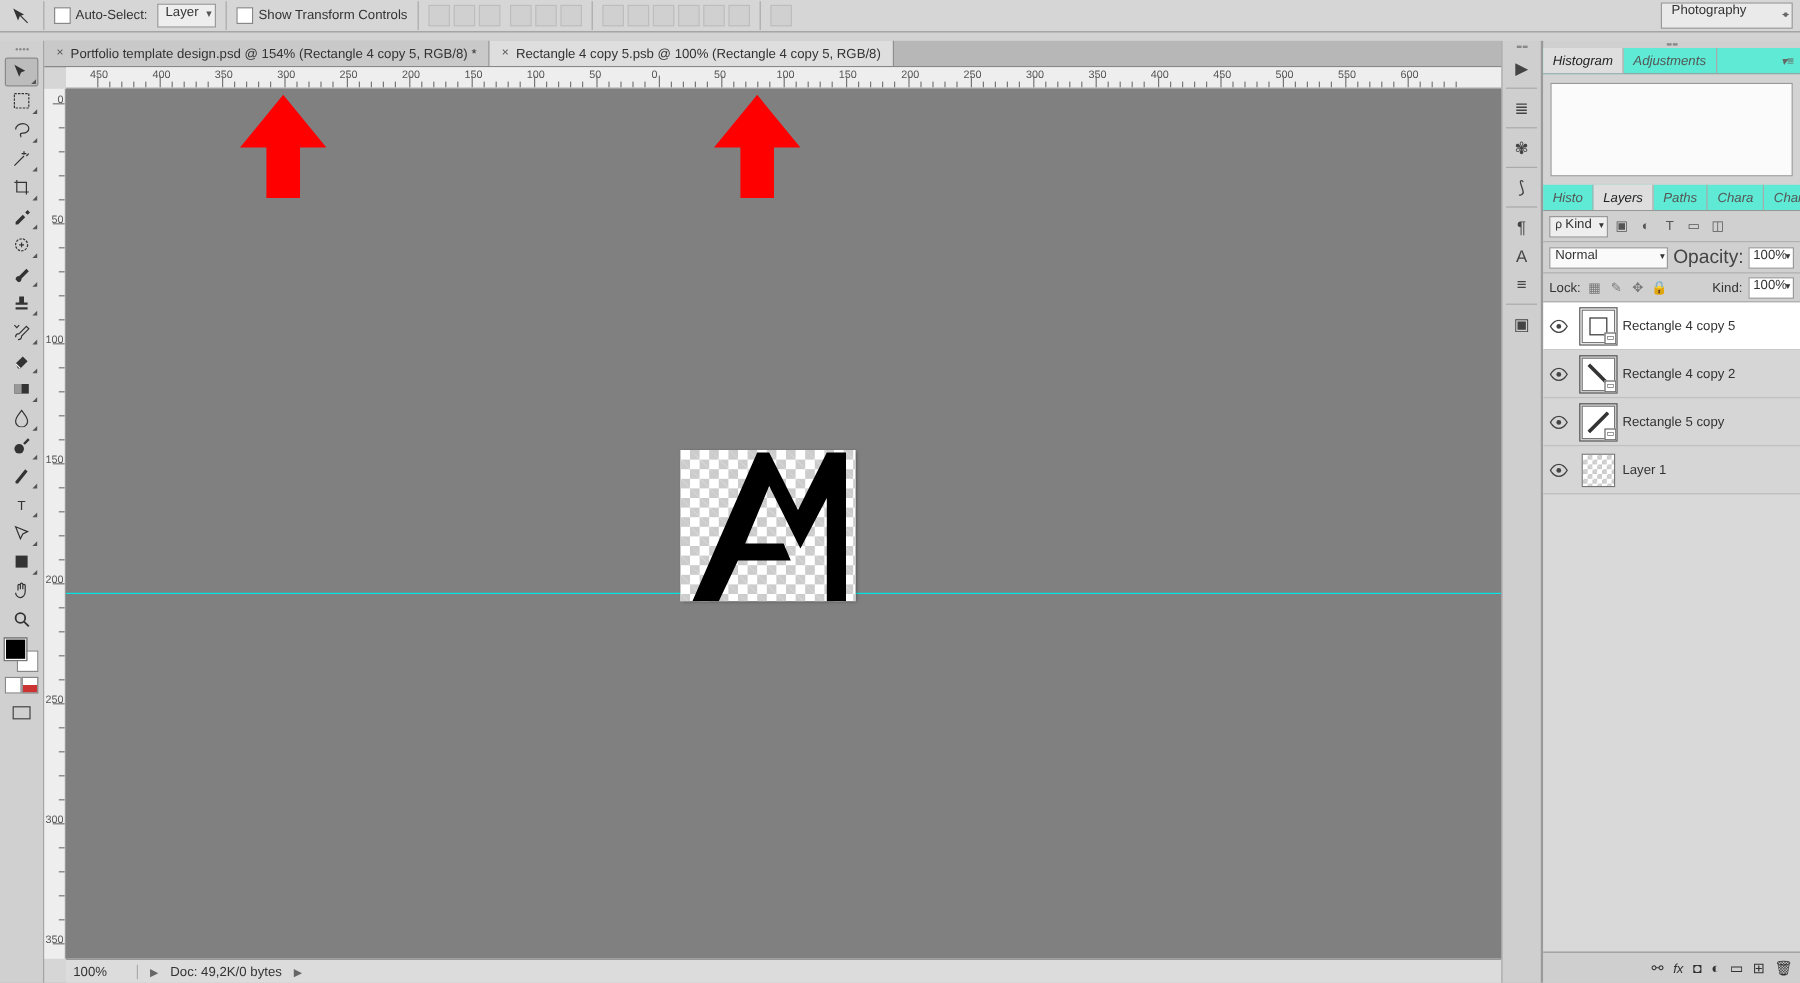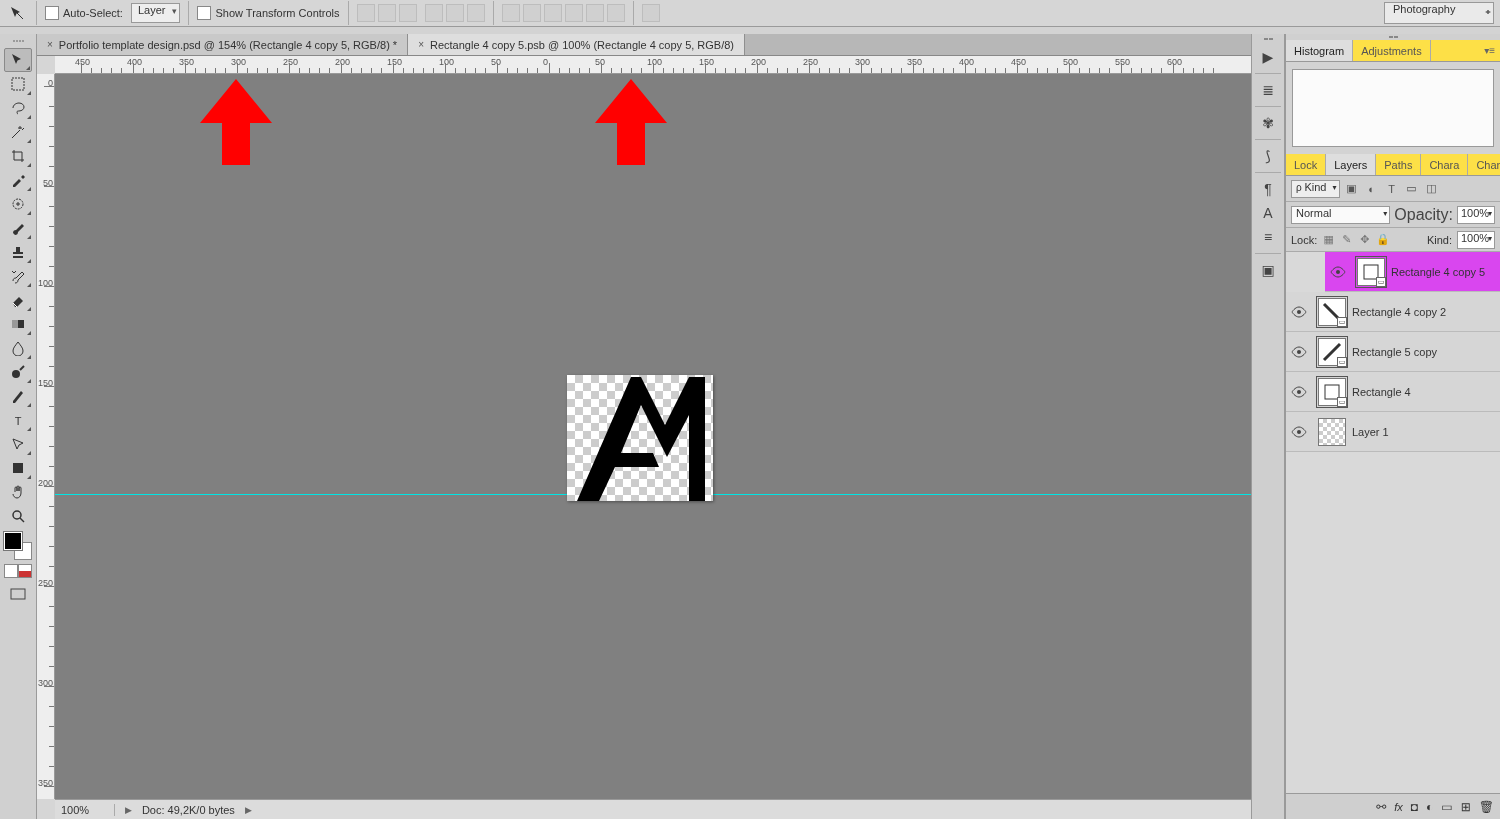--- a/index.html
+++ b/index.html
@@ -56,41 +56,41 @@
 .status .zoom{width:54px;border-right:1px solid #aaa;padding-right:6px;}
 .status .tri{font-size:9px;color:#666;}
 .dock-col{width:34px;background:#cfcfcf;border-left:1px solid #9a9a9a;border-right:1px solid #9a9a9a;display:flex;flex-direction:column;align-items:center;padding-top:4px;gap:2px;}
 .dock-grip{width:28px;height:5px;display:flex;justify-content:center;gap:1px;}
 .dock-grip span{width:4px;height:2px;background:#888;}
 .dock-btn{width:26px;height:24px;display:flex;align-items:center;justify-content:center;border:1px solid transparent;border-radius:2px;}
 .dock-sep{width:26px;height:1px;background:#aaa;margin:4px 0;}
 .panels{width:215px;background:#d0d0d0;border-left:1px solid #9a9a9a;display:flex;flex-direction:column;}
 .panel-grip{height:6px;display:flex;justify-content:center;align-items:center;gap:1px;}
 .panel-grip span{width:4px;height:2px;background:#888;}
-.panel-tabs{height:22px;background:#fde047;display:flex;align-items:stretch;border-bottom:1px solid #999;}
+.panel-tabs{height:22px;background:#5eead4;display:flex;align-items:stretch;border-bottom:1px solid #999;font-style:italic;}
 .ptab{padding:0 8px;display:flex;align-items:center;color:#555;border-right:1px solid #aaa;}
 .ptab.active{background:#dedede;color:#222;font-weight:500;}
 .ptab.menu{margin-left:auto;border:none;font-size:10px;color:#666;padding:0 5px;}
 .hist-body{height:92px;background:#d3d3d3;display:flex;align-items:center;justify-content:center;padding:6px;}
 .hist-box{flex:1;height:78px;background:#fbfbfb;border:1px solid #999;}
 .layers-toolbar{height:26px;background:#d0d0d0;border-bottom:1px solid #aaa;display:flex;align-items:center;padding:0 5px;gap:4px;}
 .kind-sel{height:18px;border:1px solid #999;background:#eee;padding:0 12px 0 4px;position:relative;font-size:10px;}
 .kind-sel::after{content:"▾";position:absolute;right:2px;top:2px;font-size:8px;}
 .filter-ico{width:16px;height:16px;display:flex;align-items:center;justify-content:center;color:#555;}
 .layers-row2{height:26px;background:#d0d0d0;border-bottom:1px solid #aaa;display:flex;align-items:center;padding:0 5px;gap:4px;}
 .blend-sel{flex:1;height:18px;border:1px solid #999;background:#fafafa;padding:0 12px 0 4px;position:relative;}
 .blend-sel::after{content:"▾";position:absolute;right:2px;top:2px;font-size:8px;}
 .op-label{font-size:16px;color:#444;}
 .op-val{width:38px;height:18px;border:1px solid #999;background:#fff;padding:0 10px 0 3px;position:relative;font-size:10px;}
 .op-val::after{content:"▾";position:absolute;right:2px;top:2px;font-size:8px;}
 .layers-row3{height:24px;background:#d0d0d0;border-bottom:1px solid #aaa;display:flex;align-items:center;padding:0 5px;gap:5px;font-size:10px;color:#555;}
 .lock-ico{width:13px;height:13px;display:inline-flex;align-items:center;justify-content:center;color:#777;}
 .layers-list{flex:1;background:#d9d9d9;overflow:auto;}
 .layer{height:40px;display:flex;align-items:center;border-bottom:1px solid #bbb;background:#d6d6d6;}
-.layer.sel{background:#d946ef;margin-left:39px;}
+.layer.sel{background:#ffffff;}
 .eye{width:26px;display:flex;justify-content:center;color:#444;}
 .thumb{width:28px;height:28px;border:1px solid #777;background:#fff;margin:0 6px;position:relative;display:flex;align-items:center;justify-content:center;}
 .thumb.checker{background-image:linear-gradient(45deg,#ccc 25%,transparent 25%,transparent 75%,#ccc 75%),linear-gradient(45deg,#ccc 25%,transparent 25%,transparent 75%,#ccc 75%);background-size:8px 8px;background-position:0 0,4px 4px;background-color:#fff;}
 .thumb.smart::before{content:"";position:absolute;inset:-3px;border:1px solid #555;}
 .thumb svg{width:22px;height:22px;}
 .lname{flex:1;font-size:11px;color:#333;}
 .layers-footer{height:26px;background:#cfcfcf;border-top:1px solid #9a9a9a;display:flex;align-items:center;justify-content:flex-end;gap:8px;padding:0 6px;color:#555;}
 .layers-footer span{font-size:12px;}
 </style>
 </head>
@@ -522,21 +522,21 @@
     <div class="panel-tabs">
       <div class="ptab active">Histogram</div>
       <div class="ptab">Adjustments</div>
       <div class="ptab menu">▾≡</div>
     </div>
     <div class="hist-body">
       <div class="hist-box"></div>
     </div>
 
     <div class="panel-tabs">
-      <div class="ptab">Lock</div>
+      <div class="ptab">Histo</div>
       <div class="ptab active">Layers</div>
       <div class="ptab">Paths</div>
       <div class="ptab">Chara</div>
       <div class="ptab">Chann</div>
 
     </div>
     <div class="layers-toolbar">
       <div class="kind-sel">ρ <span>Kind</span></div>
       <div class="filter-ico">▣</div>
       <div class="filter-ico">◐</div>
@@ -604,35 +604,20 @@
           </div>
           <div class="lname">Rectangle 5 copy</div>
         </div>
         <div class="layer">
           <div class="eye">
             <svg width="16" height="12" viewBox="0 0 16 12">
               <path d="M8 1C4 1 1 6 1 6s3 5 7 5 7-5 7-5-3-5-7-5z" fill="none" stroke="#444"></path>
               <circle cx="8" cy="6" r="2" fill="#444"></circle>
             </svg>
           </div>
-          <div class="thumb  smart">
-            <svg viewBox="0 0 22 22">
-              <rect x="4" y="4" width="14" height="14" fill="none" stroke="#333"></rect>
-            </svg>
-            <div style="position:absolute;right:-2px;bottom:-2px;width:10px;height:10px;background:#fff;border:1px solid #666;font-size:7px;line-height:8px;text-align:center;">▭</div>
-          </div>
-          <div class="lname">Rectangle 4</div>
-        </div>
-        <div class="layer">
-          <div class="eye">
-            <svg width="16" height="12" viewBox="0 0 16 12">
-              <path d="M8 1C4 1 1 6 1 6s3 5 7 5 7-5 7-5-3-5-7-5z" fill="none" stroke="#444"></path>
-              <circle cx="8" cy="6" r="2" fill="#444"></circle>
-            </svg>
-          </div>
           <div class="thumb checker "></div>
           <div class="lname">Layer 1</div>
         </div>
       </div>
     <div class="layers-footer">
       <span>⚯</span>
       <span><i>fx</i></span>
       <span>◘</span>
       <span>◐</span>
       <span>▭</span>

